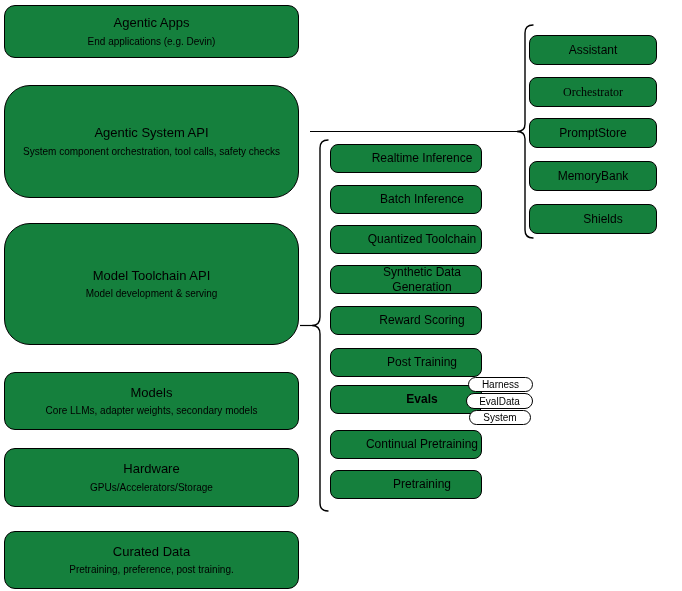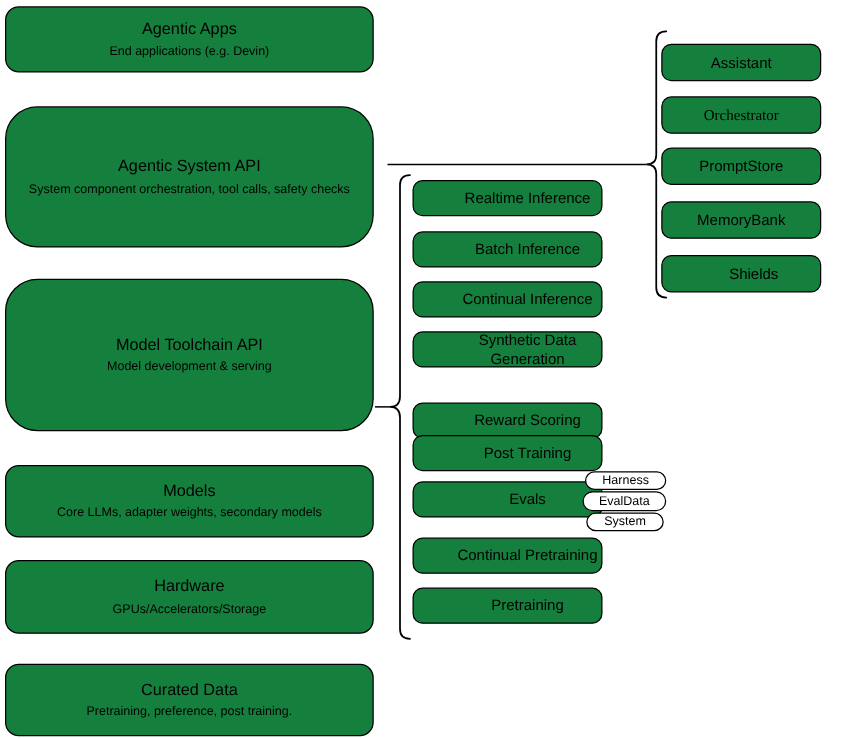--- a/index.html
+++ b/index.html
@@ -87,32 +87,32 @@
     <div class="subtitle">Pretraining, preference, post training.</div>
   </div>
 
   <div class="box midbox" style="top:144px;">
     <div class="title">Realtime Inference</div>
   </div>
   <div class="box midbox" style="top:185px;">
     <div class="title">Batch Inference</div>
   </div>
   <div class="box midbox" style="top:225px;">
-    <div class="title">Continual Inference</div>
+    <div class="title">Quantized Toolchain</div>
   </div>
   <div class="box midbox" style="top:265px;">
     <div class="title">Synthetic Data Generation</div>
   </div>
-  <div class="box midbox" style="top:322px;align-items:center;">
+  <div class="box midbox" style="top:306px;align-items:center;">
     <div class="title">Reward Scoring</div>
   </div>
   <div class="box midbox" style="top:348px;">
     <div class="title">Post Training</div>
   </div>
-  <div class="box midbox" style="top:385px;">
+  <div class="box midbox" style="top:385px;font-weight:bold;">
     <div class="title">Evals</div>
   </div>
   <div class="box midbox" style="top:430px;">
     <div class="title">Continual Pretraining</div>
   </div>
   <div class="box midbox" style="top:470px;">
     <div class="title">Pretraining</div>
   </div>
 
   <div class="pill" style="left:468px;top:377px;width:65px;height:15px;">

